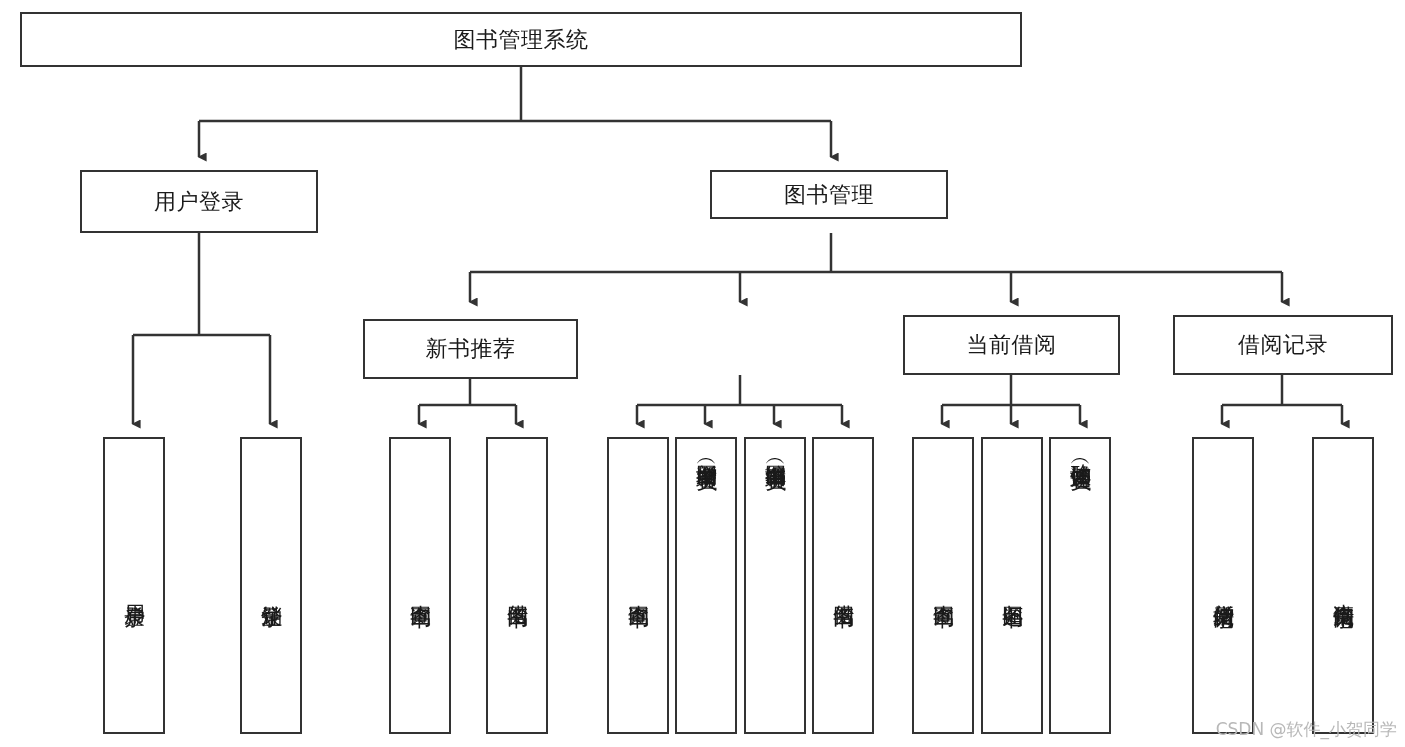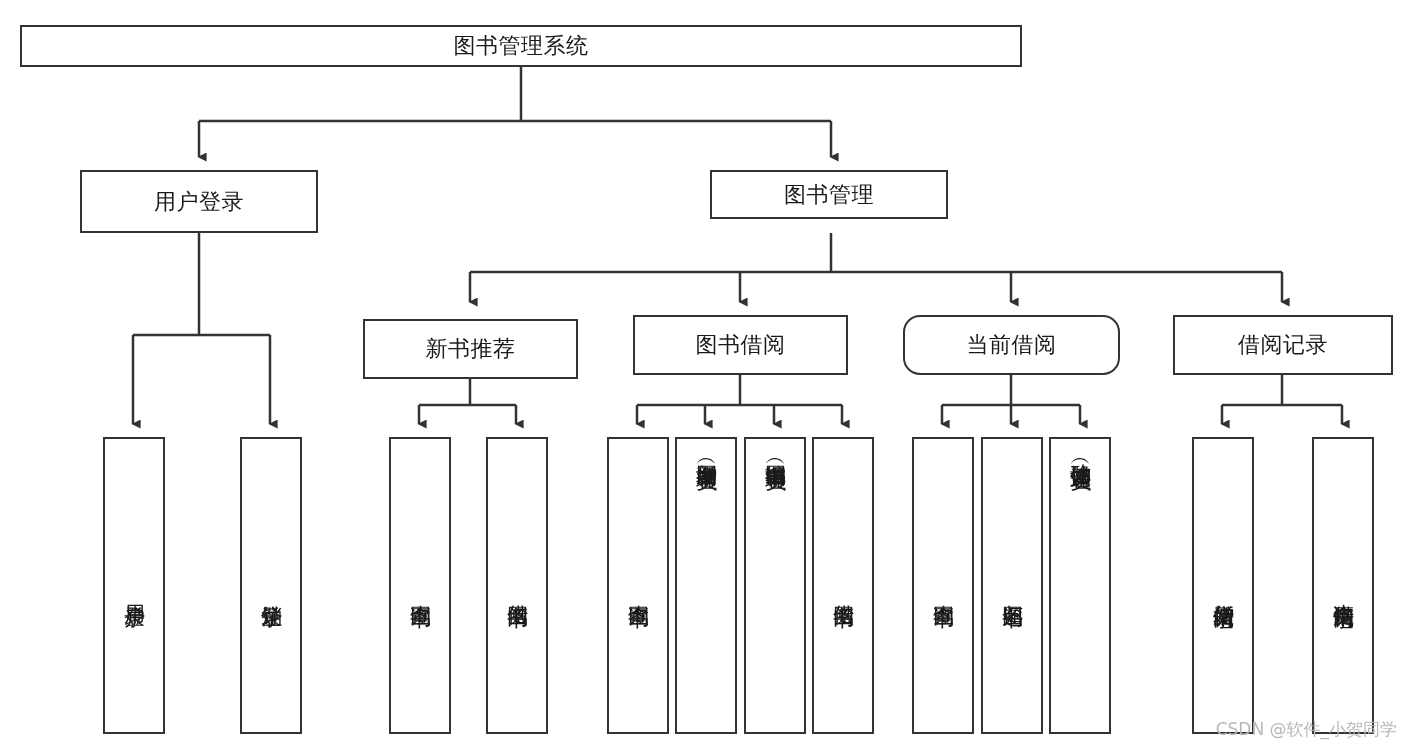--- a/index.html
+++ b/index.html
@@ -124,41 +124,38 @@
       <path d="M1011,405 L1011,424" marker-end="url(#arrow)"></path>
       <path d="M1080,405 L1080,424" marker-end="url(#arrow)"></path>
 
       <path d="M1282,375 L1282,405"></path>
       <path d="M1222,405 L1342,405"></path>
       <path d="M1222,405 L1222,424" marker-end="url(#arrow)"></path>
       <path d="M1342,405 L1342,424" marker-end="url(#arrow)"></path>
     </g>
   </svg>
 
-  <div class="node horizontal" style="left:20px; top:12px; width:1002px; height:42px;margin-top:13px;">
+  <div class="node horizontal" style="left:20px; top:12px; width:1002px; height:55px;">
     <span class="node-label">图书管理系统</span>
   </div>
 
   <div class="node horizontal" style="left:80px; top:170px; width:238px; height:63px;">
     <span class="node-label">用户登录</span>
   </div>
 
   <div class="node horizontal" style="left:710px; top:170px; width:238px; height:49px;">
     <span class="node-label">图书管理</span>
   </div>
 
   <div class="node horizontal" style="left:363px; top:319px; width:215px; height:60px;">
     <span class="node-label">新书推荐</span>
   </div>
 
-  <div class="node horizontal" style="left:633px; top:315px; width:215px; height:60px;">
-    <span class="node-label">图书借阅</span>
-  </div>
-
-  <div class="node horizontal" style="left:903px; top:315px; width:217px; height:60px;border-radius:17px;">
+
+  <div class="node horizontal" style="left:903px; top:315px; width:217px; height:60px;">
     <span class="node-label">当前借阅</span>
   </div>
 
   <div class="node horizontal" style="left:1173px; top:315px; width:220px; height:60px;">
     <span class="node-label">借阅记录</span>
   </div>
 
   <div class="node vertical leaf-centered" style="left:103px; top:437px; width:62px; height:297px;">
     <span class="node-label">用户登录</span>
   </div>

